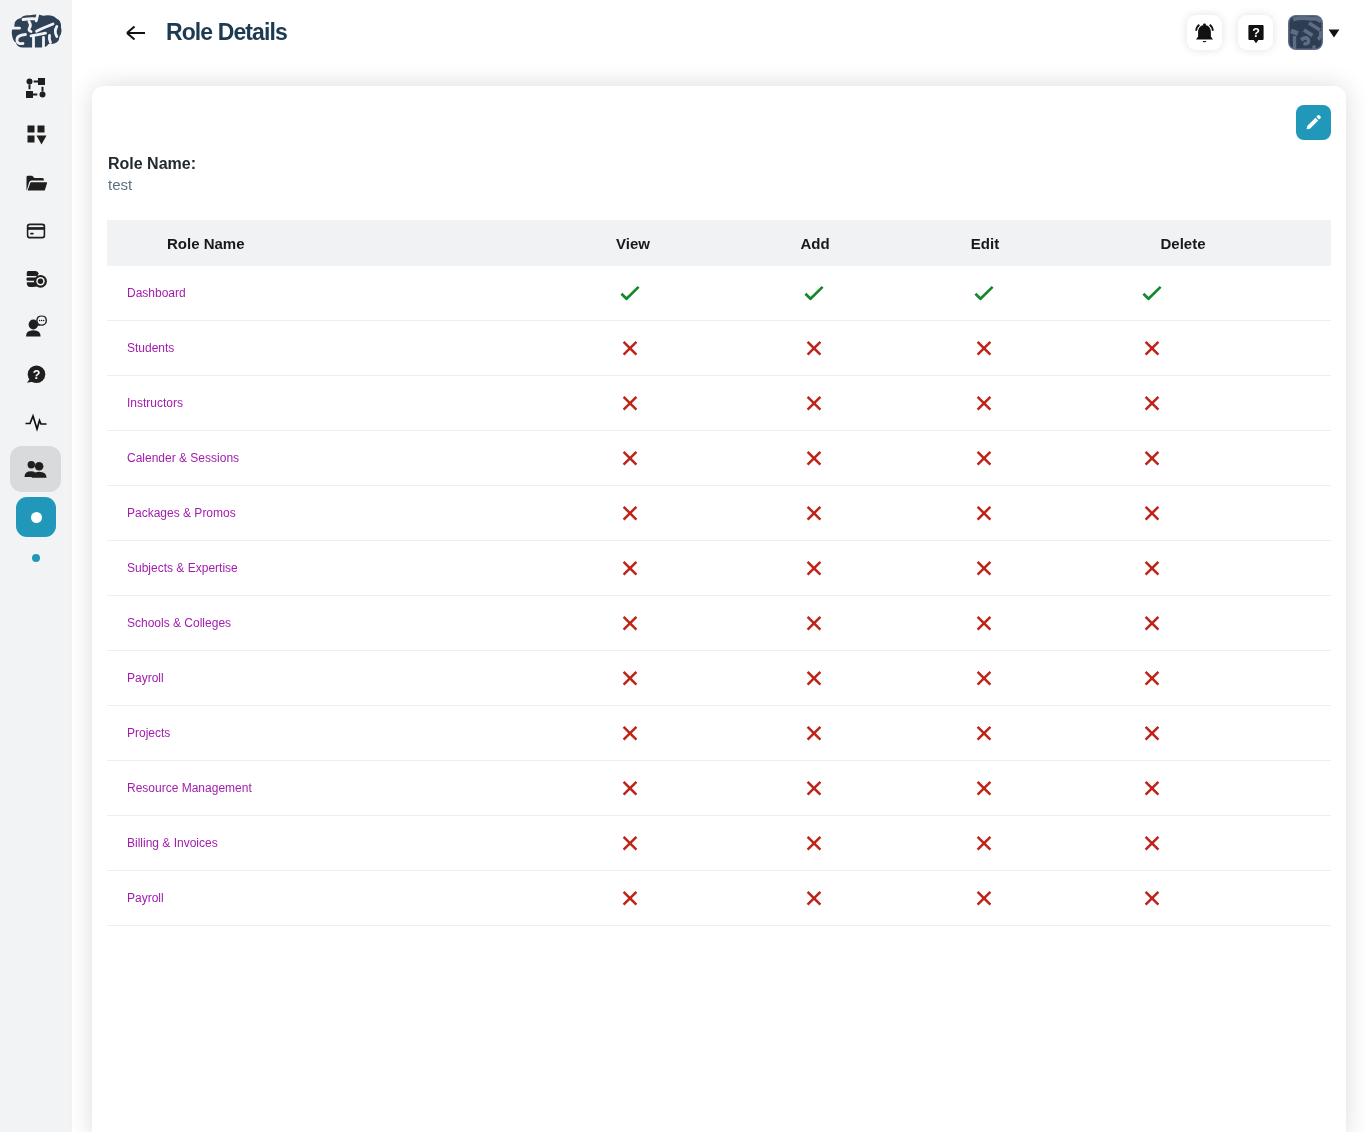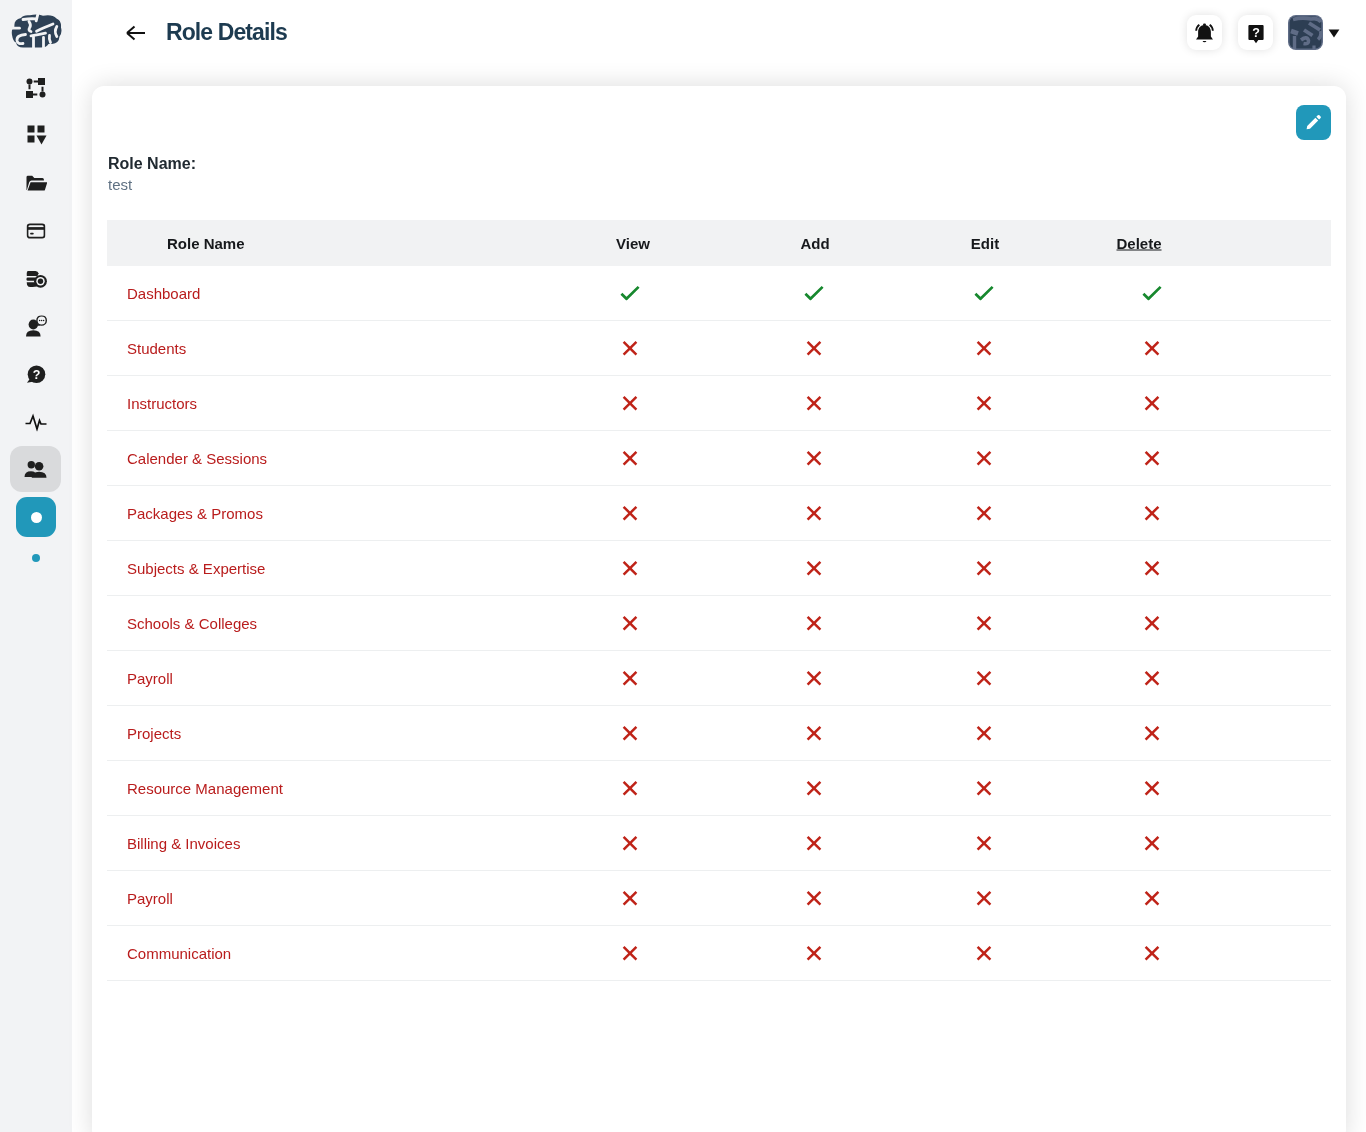--- a/index.html
+++ b/index.html
@@ -14,21 +14,21 @@
   
   #card { position:absolute; left:92px; top:86px; width:1254px; height:1056px; background:#fff; border-radius:12px; box-shadow:0 0 26px rgba(0,0,0,0.14); }
   #editbtn { position:absolute; left:1204px; top:19px; width:35px; height:35px; background:#2198ba; border-radius:8px; display:flex; align-items:center; justify-content:center; }
   #rolename-label { position:absolute; left:16px; top:69px; font-size:16px; font-weight:bold; color:#212a31; }
   #rolename-val { position:absolute; left:16px; top:90px; font-size:15px; color:#5f7183; }
   
   #thead { position:absolute; left:15px; top:134px; width:1224px; height:46px; background:#f1f2f3; }
   .th { position:absolute; top:50%; transform:translateY(-50%); font-size:15px; font-weight:bold; color:#17191c; }
   .thc { position:absolute; top:50%; transform:translate(-50%,-50%); font-size:15px; font-weight:bold; color:#17191c; }
   .row { position:absolute; left:15px; width:1224px; height:55px; border-bottom:1px solid #edeff0; }
-  .rlabel { position:absolute; left:20px; top:50%; transform:translateY(-50%); font-size:15px; color:#b91c1c;text-align:right; }
+  .rlabel { position:absolute; left:20px; top:50%; transform:translateY(-50%); font-size:12px; color:#a21caf;text-align:right; }
   .mark { position:absolute; top:50%; transform:translate(-50%,-50%); line-height:0; }
 </style>
 </head>
 <body>
 <div id="sidebar">
 
   <svg class="abs" style="left:10px; top:14px;" width="52" height="36" viewBox="0 0 52 36">
     <path d="M2,21 Q1,15 4.5,12.5 Q3.5,5.5 11,4 Q13.5,0.5 20,1.3 Q27,-0.7 33,1.8 Q42,0 46.5,4.5 Q51.5,6.5 51,13.5 Q52.5,18.5 49.5,22.5 Q49,29.5 42,30 L38.5,30 Q36.5,33.5 31,33.5 L13,33.5 Q7,33.5 6,28.5 Q3,27.5 2,21 Z" fill="#2e4156"></path>
     <g stroke="#f2f3f5" stroke-width="2.8" fill="none" stroke-linecap="round">
       <path d="M13,5.5 Q20,4.4 26,4.9"></path>
@@ -169,21 +169,21 @@
         <path d="M3.2 12.9 L11.4 4.7 14.2 7.5 6 15.7 2.6 16.3 Z M12.3 3.8 L13.8 2.3 Q14.6 1.6 15.4 2.3 L16.6 3.5 Q17.3 4.3 16.6 5.1 L15.1 6.6 Z" fill="#fff"></path>
       </svg>
   </div>
   <div id="rolename-label">Role Name:</div>
   <div id="rolename-val">test</div>
   <div id="thead">
     <span class="th" style="left:20px;margin-left:40px;">Role Name</span>
     <span class="thc" style="left:526px;">View</span>
     <span class="thc" style="left:708px;">Add</span>
     <span class="thc" style="left:878px;">Edit</span>
-    <span class="thc" style="left:1032px;text-decoration:underline;">Delete</span>
+    <span class="thc" style="left:1076px;">Delete</span>
   </div>
   <div class="row" style="top:180px">
       <span class="rlabel">Dashboard</span>
       <span class="mark" style="left:523px"><svg width="20" height="15" viewBox="0 0 20 15">
           <path d="M1.4 8.2 L6.5 13.3 L18.6 1.4" stroke="#17882e" stroke-width="2.7" fill="none"></path>
         </svg></span>
       <span class="mark" style="left:707px"><svg width="20" height="15" viewBox="0 0 20 15">
           <path d="M1.4 8.2 L6.5 13.3 L18.6 1.4" stroke="#17882e" stroke-width="2.7" fill="none"></path>
         </svg></span>
       <span class="mark" style="left:877px"><svg width="20" height="15" viewBox="0 0 20 15">
@@ -351,28 +351,13 @@
       <span class="mark" style="left:707px"><svg width="16" height="16" viewBox="0 0 16 16">
           <path d="M1.6 1.8 L14.4 14.6 M14.4 1.8 L1.6 14.6" stroke="#bf2318" stroke-width="2.5" fill="none"></path>
         </svg></span>
       <span class="mark" style="left:877px"><svg width="16" height="16" viewBox="0 0 16 16">
           <path d="M1.6 1.8 L14.4 14.6 M14.4 1.8 L1.6 14.6" stroke="#bf2318" stroke-width="2.5" fill="none"></path>
         </svg></span>
       <span class="mark" style="left:1045px"><svg width="16" height="16" viewBox="0 0 16 16">
           <path d="M1.6 1.8 L14.4 14.6 M14.4 1.8 L1.6 14.6" stroke="#bf2318" stroke-width="2.5" fill="none"></path>
         </svg></span>
     </div>
-  <div class="row" style="top:840px">
-      <span class="rlabel">Communication</span>
-      <span class="mark" style="left:523px"><svg width="16" height="16" viewBox="0 0 16 16">
-          <path d="M1.6 1.8 L14.4 14.6 M14.4 1.8 L1.6 14.6" stroke="#bf2318" stroke-width="2.5" fill="none"></path>
-        </svg></span>
-      <span class="mark" style="left:707px"><svg width="16" height="16" viewBox="0 0 16 16">
-          <path d="M1.6 1.8 L14.4 14.6 M14.4 1.8 L1.6 14.6" stroke="#bf2318" stroke-width="2.5" fill="none"></path>
-        </svg></span>
-      <span class="mark" style="left:877px"><svg width="16" height="16" viewBox="0 0 16 16">
-          <path d="M1.6 1.8 L14.4 14.6 M14.4 1.8 L1.6 14.6" stroke="#bf2318" stroke-width="2.5" fill="none"></path>
-        </svg></span>
-      <span class="mark" style="left:1045px"><svg width="16" height="16" viewBox="0 0 16 16">
-          <path d="M1.6 1.8 L14.4 14.6 M14.4 1.8 L1.6 14.6" stroke="#bf2318" stroke-width="2.5" fill="none"></path>
-        </svg></span>
-    </div>
 </div>
 
 </body></html>

